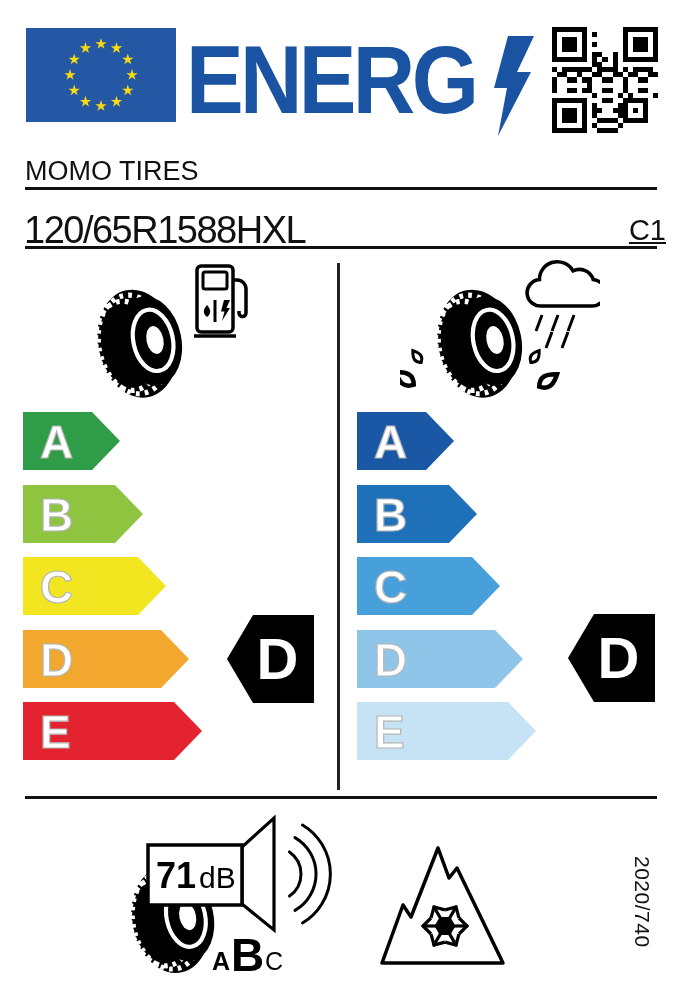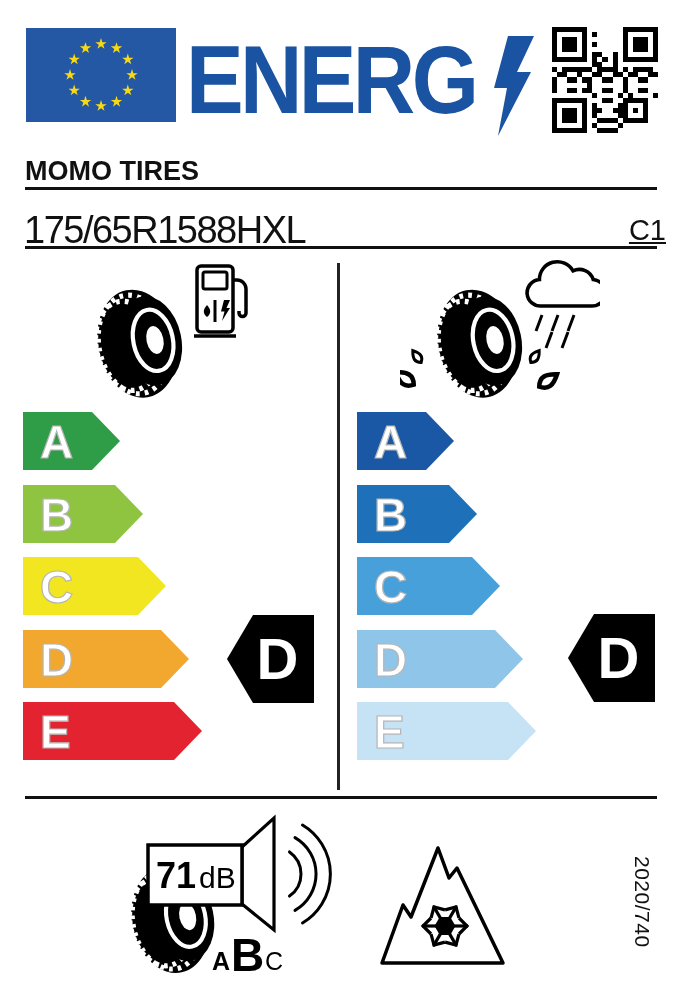--- a/index.html
+++ b/index.html
@@ -8,21 +8,21 @@
     font-family:"Liberation Sans",sans-serif;color:#111;padding-left:9px;
   }
   .abs{position:absolute;}
   
   #energ-word{
     left:186px;top:32px;font-size:96px;font-weight:bold;color:#1a53a1;
     line-height:1;letter-spacing:-4px;transform:scaleX(0.9);transform-origin:left top;
     white-space:nowrap;
   }
   
-  #brand{left:25px;top:156px;font-size:27px;font-weight:bold;letter-spacing:0;}
+  #brand{left:25px;top:156px;font-size:27px;font-weight:normal;letter-spacing:0;}
   #size{left:24px;top:209px;font-size:38px;letter-spacing:-1.5px;}
   #class{right:25px;top:214px;font-size:29px;text-decoration:underline;}
   .hrule{left:25px;width:632px;height:3px;background:#111;}
   #rule1{top:187px;} #rule2{top:246px;} #rule3{top:796px;}
   #vdivider{left:337px;top:263px;width:3px;height:527px;background:#222;}
   
   .scale{width:220px;}
   .grade{
     position:absolute;height:58px;
     clip-path:polygon(0 0, calc(100% - 28px) 0, 100% 50%, calc(100% - 28px) 100%, 0 100%);
@@ -202,21 +202,21 @@
           <rect x="9" y="20" width="1" height="1"></rect>
           <rect x="10" y="20" width="1" height="1"></rect>
           <rect x="11" y="20" width="1" height="1"></rect>
           <rect x="12" y="20" width="1" height="1"></rect>
         </g>
     </g>
   </svg>
 
   <div class="abs" id="brand">MOMO TIRES</div>
   <div class="abs hrule" id="rule1"></div>
-  <div class="abs" id="size">175/65R1588HXL</div>
+  <div class="abs" id="size">120/65R1588HXL</div>
   <div class="abs" id="class">C1</div>
   <div class="abs hrule" id="rule2"></div>
   <div class="abs" id="vdivider"></div>
 
   <svg class="abs" style="left:92px;top:262px" width="160" height="142" viewBox="0 0 160 142">
     <use href="#tire" x="4" y="22" width="94" height="117"></use>
     <g transform="translate(102,0)">
       <rect x="3" y="4" width="36" height="66" rx="4" fill="#fff" stroke="#000" stroke-width="3.5"></rect>
       <rect x="9" y="10" width="24" height="17" rx="2" fill="#fff" stroke="#000" stroke-width="3"></rect>
       <line x1="0" y1="74" x2="42" y2="74" stroke="#000" stroke-width="3.5"></line>

